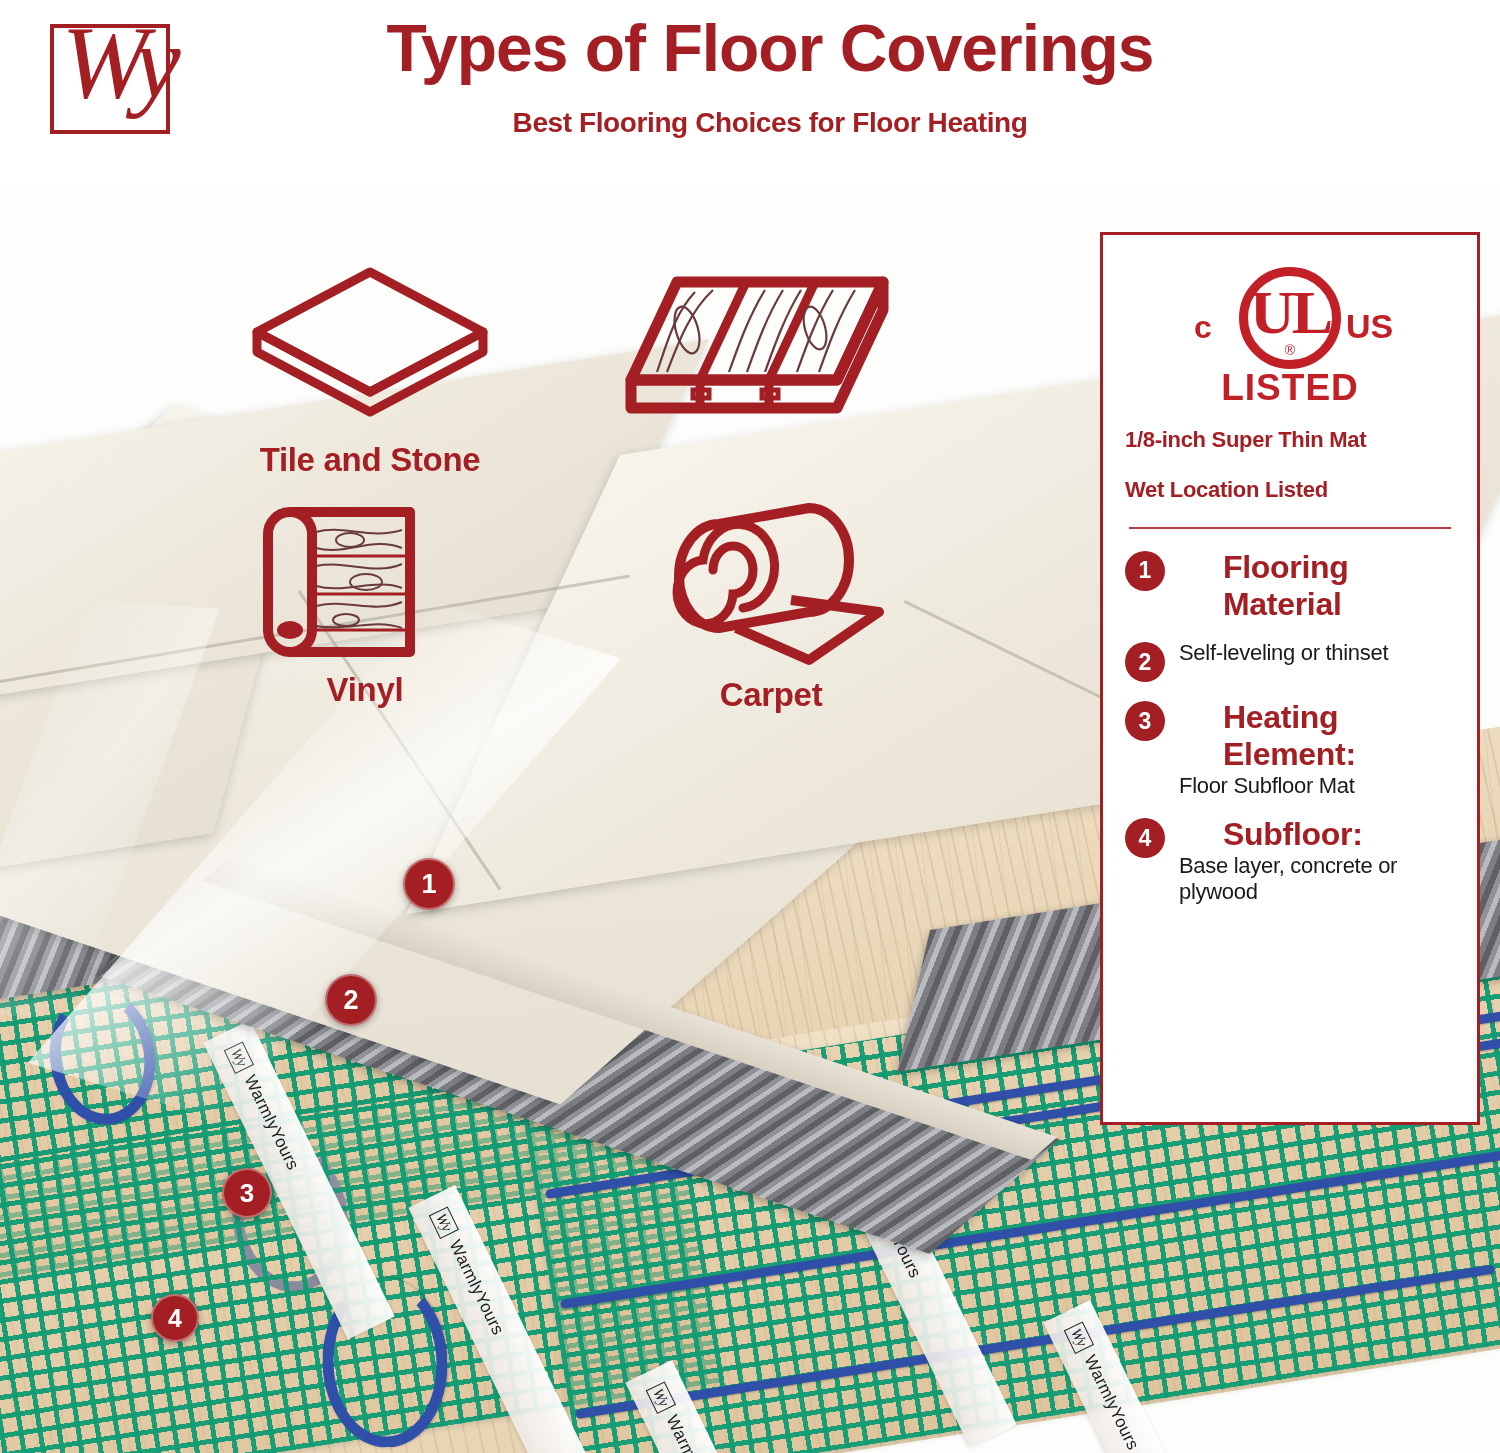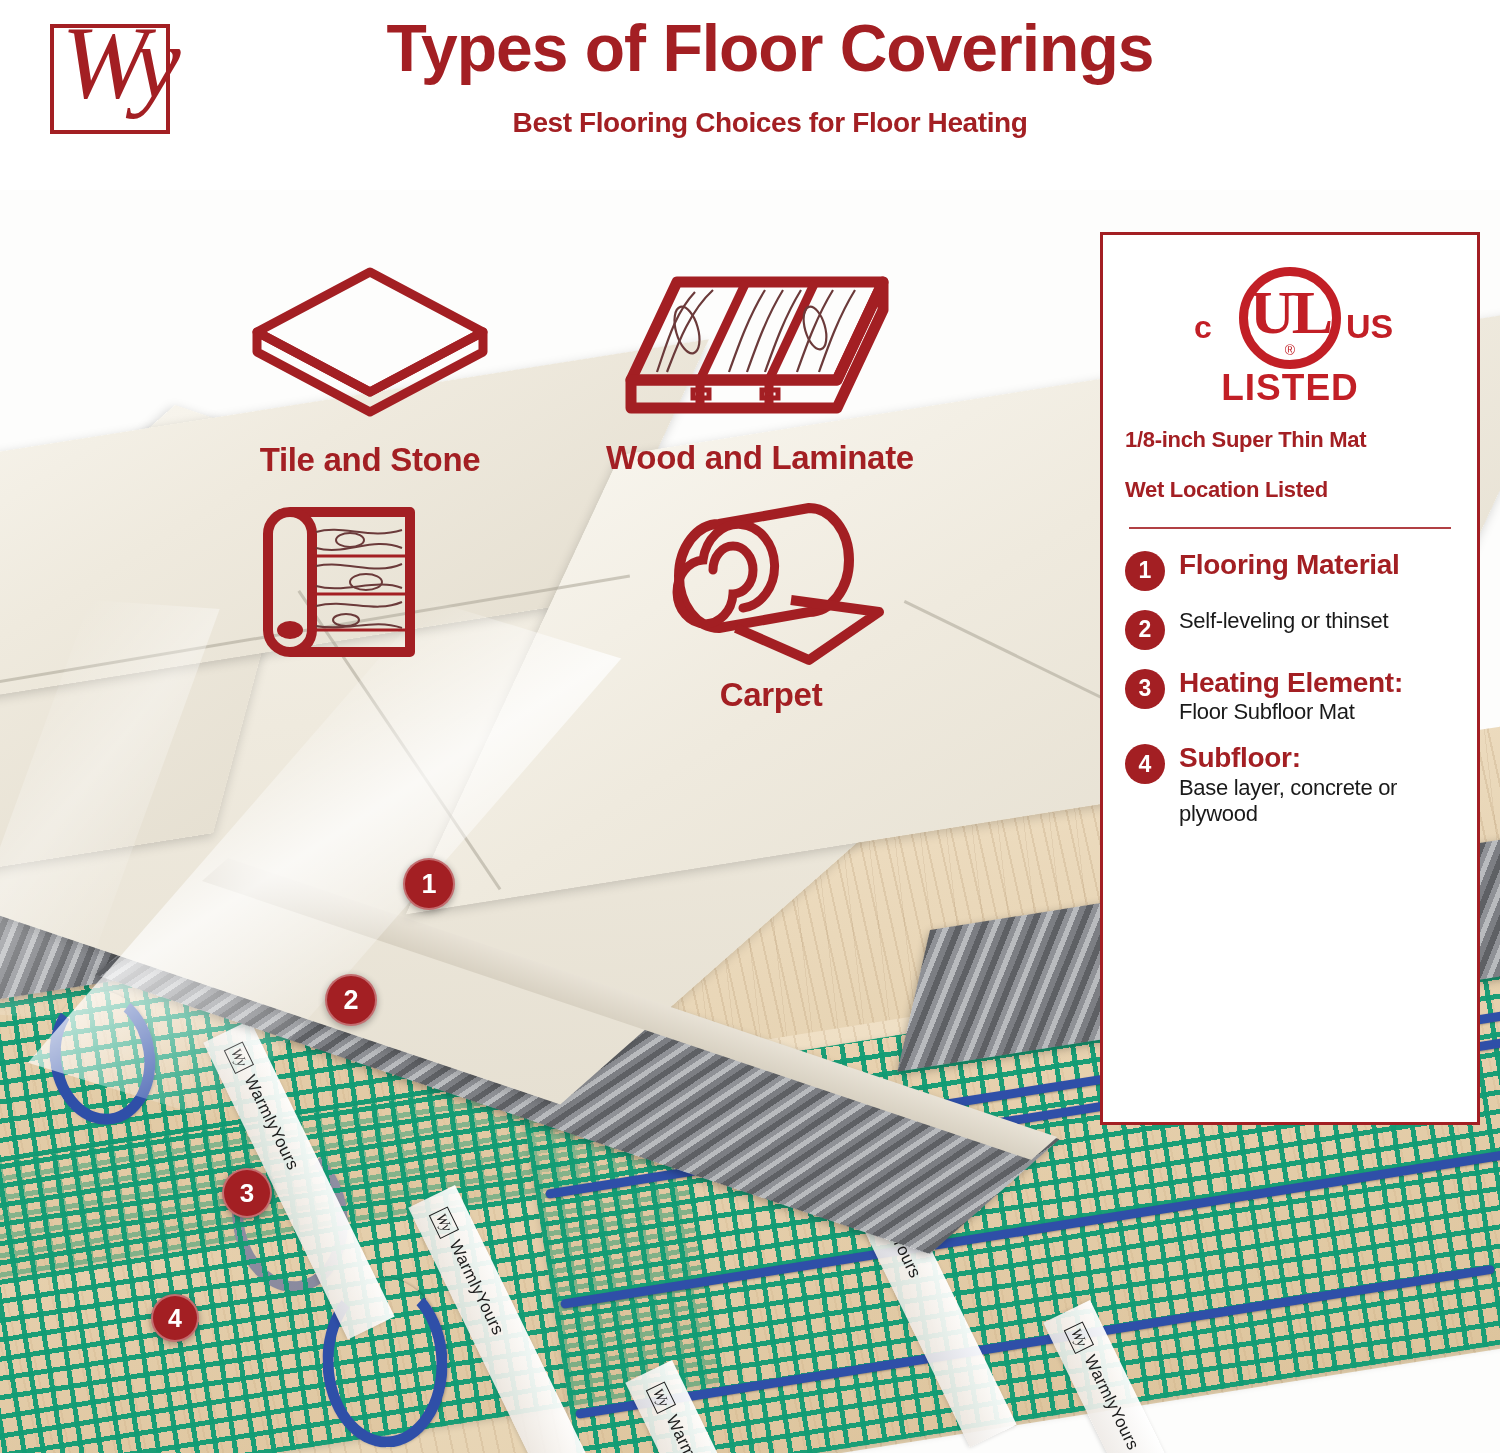--- a/index.html
+++ b/index.html
@@ -168,21 +168,21 @@
   }
   .panel-head + .panel-head { margin-top:24px; }
   .divider { height:2px; background:#a31f23; margin:24px 4px 20px 4px; opacity:.85; }
   .legend-item { display:flex; align-items:flex-start; gap:14px; margin-bottom:17px; }
   .legend-num {
     flex:0 0 auto; width:40px; height:40px; border-radius:50%;
     background:#a31f23; color:#ffffff; font-size:23px; font-weight:bold;
     display:flex; align-items:center; justify-content:center; margin-top:2px;
   }
   .legend-text { flex:1 1 auto; }
-  .legend-title { color:#a31f23; font-size:28px; font-weight:bold; line-height:1.16; letter-spacing:-.3px; }
+  .legend-title { color:#a31f23; font-size:32px; font-weight:bold; line-height:1.16; letter-spacing:-.3px;margin-left:44px; }
   .legend-desc { color:#1a1a1a; font-size:22px; line-height:1.18; letter-spacing:-.3px; }
 </style>
 </head>
 <body>
 
 <div id="stage">
 
   <div class="scene">
 
     <div class="plywood"></div>
@@ -287,21 +287,20 @@
             <ellipse cx="72" cy="62" rx="11" ry="24" transform="rotate(-16 72 62)"></ellipse>
             <path d="M150,22 C134,48 124,76 114,104"></path>
             <path d="M168,22 C152,48 142,76 132,104"></path>
             <path d="M186,22 C170,48 160,76 150,104"></path>
             <path d="M218,22 C202,48 192,76 182,104"></path>
             <ellipse cx="200" cy="60" rx="10" ry="22" transform="rotate(-16 200 60)"></ellipse>
             <path d="M240,22 C224,48 214,76 204,104"></path>
           </g>
         </svg>
       </div>
-      <div class="label">Wood and Laminate</div>
     </div>
 
     <div class="icon-cell" style="left:215px; top:290px; width:300px;">
       <div class="icon-art" style="width:230px; height:175px;">
         <svg width="230" height="175" viewBox="0 0 230 175">
           <path d="M40,22 h120 v140 h-120" fill="none" stroke="#a31f23" stroke-width="10" stroke-linejoin="round"></path>
           <path d="M40,22 a22,22 0 0 0 -22,22 v96 a22,22 0 0 0 22,22 a22,22 0 0 0 22,-22 v-96 a22,22 0 0 0 -22,-22 z" fill="none" stroke="#a31f23" stroke-width="10"></path>
           <ellipse cx="40" cy="140" rx="13" ry="9" fill="#a31f23"></ellipse>
           <g fill="none" stroke="#6b3a3a" stroke-width="2">
             <path d="M66,42 C92,34 120,50 152,40"></path>
@@ -314,20 +313,21 @@
             <ellipse cx="116" cy="92" rx="16" ry="8"></ellipse>
             <ellipse cx="96" cy="130" rx="13" ry="6"></ellipse>
           </g>
           <g stroke="#a31f23" stroke-width="3">
             <line x1="62" y1="66" x2="156" y2="66"></line>
             <line x1="62" y1="104" x2="156" y2="104"></line>
             <line x1="62" y1="140" x2="156" y2="140"></line>
           </g>
         </svg>
       </div>
+      <div class="label">Vinyl</div>
     </div>
 
     <div class="icon-cell" style="left:616px; top:300px; width:310px;">
       <div class="icon-art" style="width:260px; height:170px;">
         <svg width="260" height="170" viewBox="0 0 260 170">
           <path d="M78,24 L168,8 a40,52 0 0 1 0,104 L78,128 a40,52 0 0 1 0,-104 z" fill="none" stroke="#a31f23" stroke-width="10" stroke-linejoin="round"></path>
           <path d="M72,70 a20,24 0 1 1 20,24 a28,32 0 1 1 -30,-34 a36,42 0 1 1 40,48" fill="none" stroke="#a31f23" stroke-width="9" stroke-linecap="round"></path>
           <path d="M150,100 L238,112 L168,160 L95,128" fill="none" stroke="#a31f23" stroke-width="10" stroke-linejoin="round"></path>
         </svg>
       </div>

